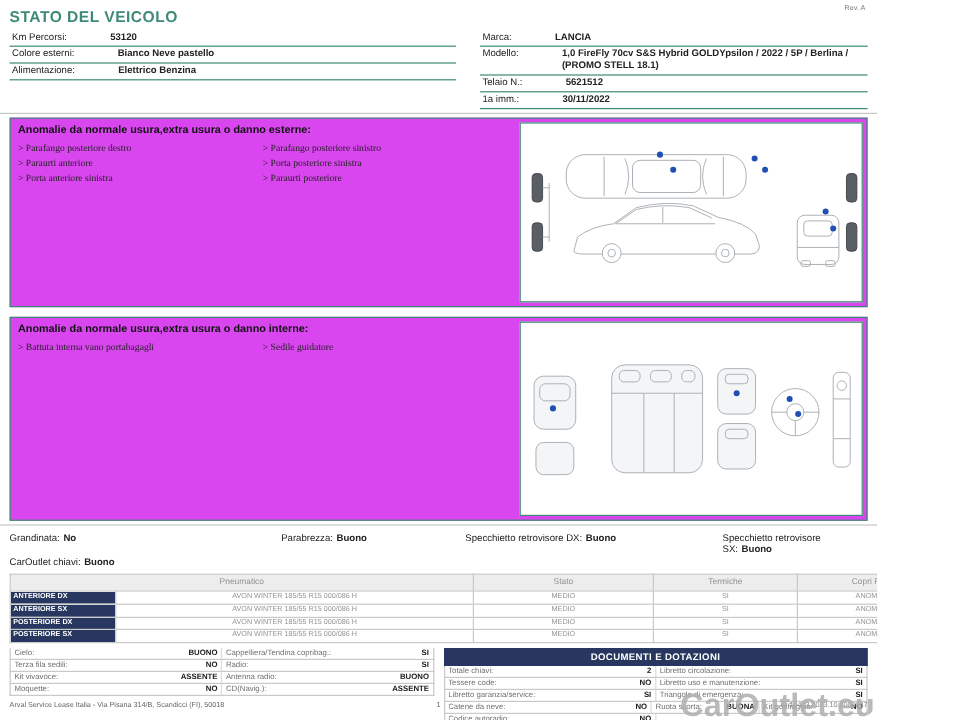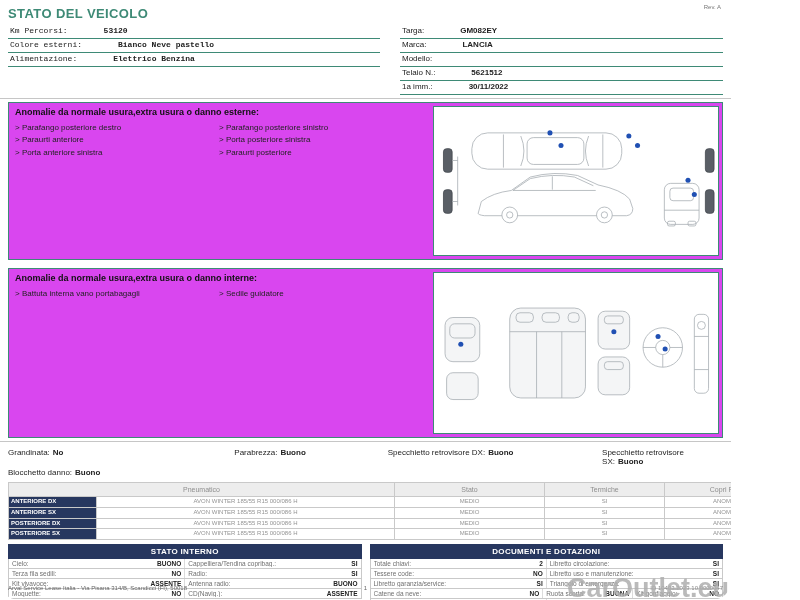--- a/index.html
+++ b/index.html
@@ -7,38 +7,38 @@
   .page{position:relative;width:731px;height:600px;background:#fff;overflow:hidden;border-radius:19px;
         --green:#3e8a76;--navy:#27375f;--marker:#2050b3;}
 
   
   .header{position:relative;padding:6px 8px 2px;}
   .title{font-size:13px;font-weight:bold;color:var(--green);letter-spacing:.4px;}
   .rev{position:absolute;top:4px;right:10px;font-size:6px;color:#777;}
 
   
   .info{display:flex;gap:20px;padding:2px 8px 0;}
-  .info-left{width:372px;flex:none;font-family:Liberation Mono, monospace;}
+  .info-left{width:372px;flex:none;}
   .info-right{flex:1;}
   .info-row{display:flex;align-items:flex-start;border-bottom:1px solid var(--green);
             padding:1px 2px 2px;font-size:8px;color:#222;min-height:9px;line-height:1.25;}
   .info-row .lbl{margin-right:4px;white-space:nowrap;}
   .info-row .val{font-weight:bold;padding-left:32px;}
 
   .rule{height:1px;background:#c6c6c6;margin:3px 0 0;}
 
   
   .anom{margin:3px 8px 0;border:1px solid var(--green);position:relative;background:#d946ef;}
   .anom.ext{height:156px;}
   .anom.int{height:168px;margin-top:8px;}
   .anom-text{position:absolute;left:6px;top:4px;width:408px;}
   .anom-title{font-size:9px;font-weight:bold;color:#111;margin-bottom:6px;}
   .anom-cols{display:flex;}
   .anom-cols ul{list-style:none;margin:0;padding:0;width:50%;}
-  li.anom-item{font-size:8px;color:#222;margin:0 0 2px;line-height:1.3;}
+  li.anom-item{font-size:8px;color:#222;margin:0 0 2px;line-height:1.3;font-family:Liberation Serif, serif;}
   li.anom-item::before{content:"> ";}
   .diagram{position:absolute;top:3px;bottom:3px;left:424px;right:3px;border:1px solid var(--green);background:#fff;}
   .diagram svg{width:100%;height:100%;display:block;}
   .dot{fill:var(--marker);stroke:none;}
 
   
   .cond-row{display:flex;padding:0 8px;margin-top:6px;font-size:8px;color:#222;}
   .cond-row.second{margin-top:2px;}
   .cond-item{display:inline-block;}
   .cond-item .lbl{margin-right:3px;}
@@ -95,29 +95,26 @@
           <span class="lbl">Colore esterni:</span>
           <span class="val">Bianco Neve pastello</span>
         </div>
         <div class="info-row">
           <span class="lbl">Alimentazione:</span>
           <span class="val">Elettrico Benzina</span>
         </div>
       </div>
     <div class="info-right" id="info-right">
         <div class="info-row">
-          <span class="lbl">Targa:</span>
-          <span class="val">GM082EY</span>
-        </div>
-        <div class="info-row">
           <span class="lbl">Marca:</span>
           <span class="val">LANCIA</span>
         </div>
         <div class="info-row">
           <span class="lbl">Modello:</span>
+          <span class="val">1,0 FireFly 70cv S&amp;S Hybrid GOLDYpsilon / 2022 / 5P / Berlina / (PROMO STELL 18.1)</span>
         </div>
         <div class="info-row">
           <span class="lbl">Telaio N.:</span>
           <span class="val">5621512</span>
         </div>
         <div class="info-row">
           <span class="lbl">1a imm.:</span>
           <span class="val">30/11/2022</span>
         </div>
       </div>
@@ -242,21 +239,21 @@
 
   <div class="rule"></div>
 
   <div class="cond-row first" id="cond-row1">
       <span class="cond-item"><span class="lbl">Grandinata:</span><span class="val">No</span></span>
       <span class="cond-item"><span class="lbl">Parabrezza:</span><span class="val">Buono</span></span>
       <span class="cond-item"><span class="lbl">Specchietto retrovisore DX:</span><span class="val">Buono</span></span>
       <span class="cond-item"><span class="lbl">Specchietto retrovisore SX:</span><span class="val">Buono</span></span>
     </div>
   <div class="cond-row second" id="cond-row2">
-      <span class="cond-item"><span class="lbl">Blocchetto danno:</span><span class="val">Buono</span></span>
+      <span class="cond-item"><span class="lbl">CarOutlet chiavi:</span><span class="val">Buono</span></span>
     </div>
 
   <table class="tyres">
     <colgroup>
       <col style="width:88px">
         <col style="width:298px">
         <col style="width:150px">
         <col style="width:120px">
         <col style="width:128px">
     </colgroup>
@@ -295,21 +292,20 @@
           <td class="desc">AVON WINTER 185/55 R15 000/086 H</td>
           <td class="c">MEDIO</td>
           <td class="c">SI</td>
           <td class="c">ANOMALIA</td>
         </tr>
       </tbody>
   </table>
 
   <div class="panels">
     <div class="panel">
-      <div class="panel-header">STATO INTERNO</div>
       <div id="panel-interno">
           <div class="panel-row">
             <div class="pcell">
               <span class="plbl">Cielo:</span>
               <span class="pval">BUONO</span>
             </div>
             <div class="pcell">
               <span class="plbl">Cappelliera/Tendina copribag.:</span>
               <span class="pval">SI</span>
             </div>

